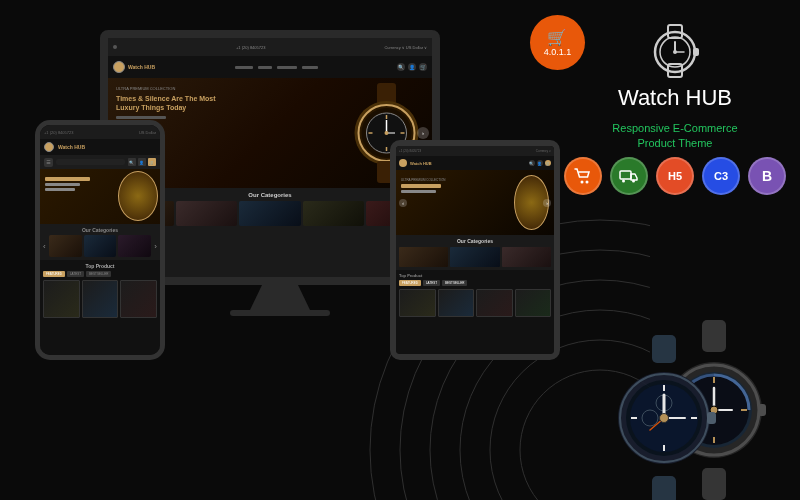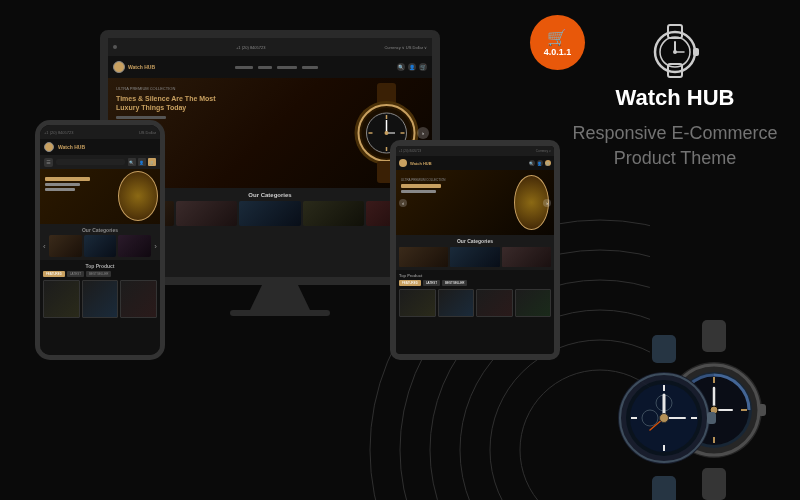--- a/index.html
+++ b/index.html
@@ -141,21 +141,21 @@
       justify-content: center;
       z-index: 10;
     }
     .version-badge .cart-icon {
       font-size: 16px;
       color: white;
     }
     .version-badge .version-num {
       font-size: 9px;
       color: white;
-      font-weight: bold;
+      font-weight: normal;
     }
 
     
     .logo-area {
       display: flex;
       flex-direction: column;
       align-items: center;
       margin-bottom: 10px;
     }
     .logo-icon {
@@ -163,25 +163,25 @@
       height: 60px;
       position: relative;
       margin-bottom: 5px;
     }
     .logo-text {
       font-size: 22px;
       color: white;
       text-align: center;
     }
     .logo-text span {
-      font-weight: 700;
+      font-weight: 400;
     }
     .tagline {
-      font-size: 18px;
-      color: #737373;
+      font-size: 11px;
+      color: #22c55e;
       text-align: center;
       line-height: 1.4;
     }
     .feature-item {
       display: flex;
       align-items: center;
       gap: 8px;
       margin-bottom: 12px;
       color: #cccccc;
       font-size: 13px;
@@ -634,20 +634,40 @@
       <span>Watch </span><span>HUB</span>
     </div>
   </div>
 
   <div class="tagline">
     <div>Responsive E-Commerce</div>
     <div>Product Theme</div>
   </div>
 
 
+  <div class="tech-icons">
+    <div class="tech-icon cart" title="OpenCart">
+      <svg width="18" height="16" viewBox="0 0 18 16" xmlns="http://www.w3.org/2000/svg">
+        <path d="M1 1h2l2.5 8h8l1.5-5H5" fill="none" stroke="white" stroke-width="1.5" stroke-linecap="round"></path>
+        <circle cx="8" cy="14" r="1.5" fill="white"></circle>
+        <circle cx="13" cy="14" r="1.5" fill="white"></circle>
+      </svg>
+    </div>
+    <div class="tech-icon truck" title="Delivery">
+      <svg width="20" height="16" viewBox="0 0 20 16" xmlns="http://www.w3.org/2000/svg">
+        <rect x="1" y="3" width="11" height="8" rx="1" fill="none" stroke="white" stroke-width="1.5"></rect>
+        <path d="M12 6h4l2 4v2h-6V6z" fill="none" stroke="white" stroke-width="1.5" stroke-linejoin="round"></path>
+        <circle cx="4.5" cy="13" r="1.5" fill="white"></circle>
+        <circle cx="14.5" cy="13" r="1.5" fill="white"></circle>
+      </svg>
+    </div>
+    <div class="tech-icon html" title="HTML5" style="font-size:11px;font-weight:bold;">H5</div>
+    <div class="tech-icon css" title="CSS3" style="font-size:11px;font-weight:bold;">C3</div>
+    <div class="tech-icon bootstrap" title="Bootstrap" style="font-size:14px;font-weight:bold;">B</div>
+  </div>
 </div>
 
 <div class="big-watch">
   <svg viewBox="0 0 200 200" xmlns="http://www.w3.org/2000/svg" width="200" height="200">
 
     <g transform="translate(50, 10)">
 
       <rect x="42" y="0" width="24" height="32" rx="5" fill="#3a3a3a"></rect>
 
       <ellipse cx="54" cy="90" rx="48" ry="48" fill="#2a2a2a"></ellipse>

